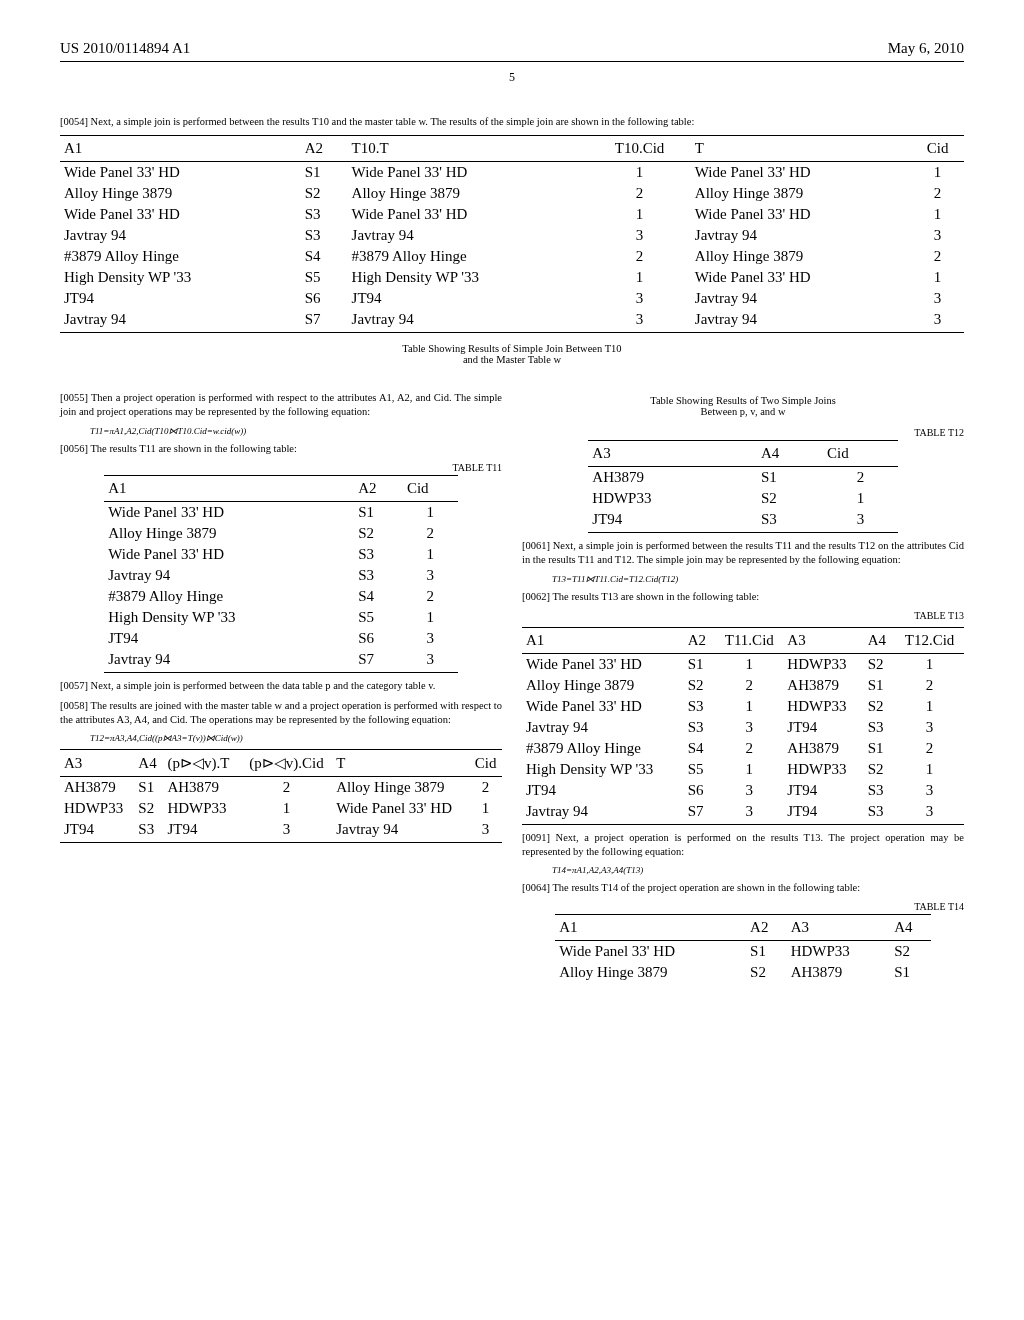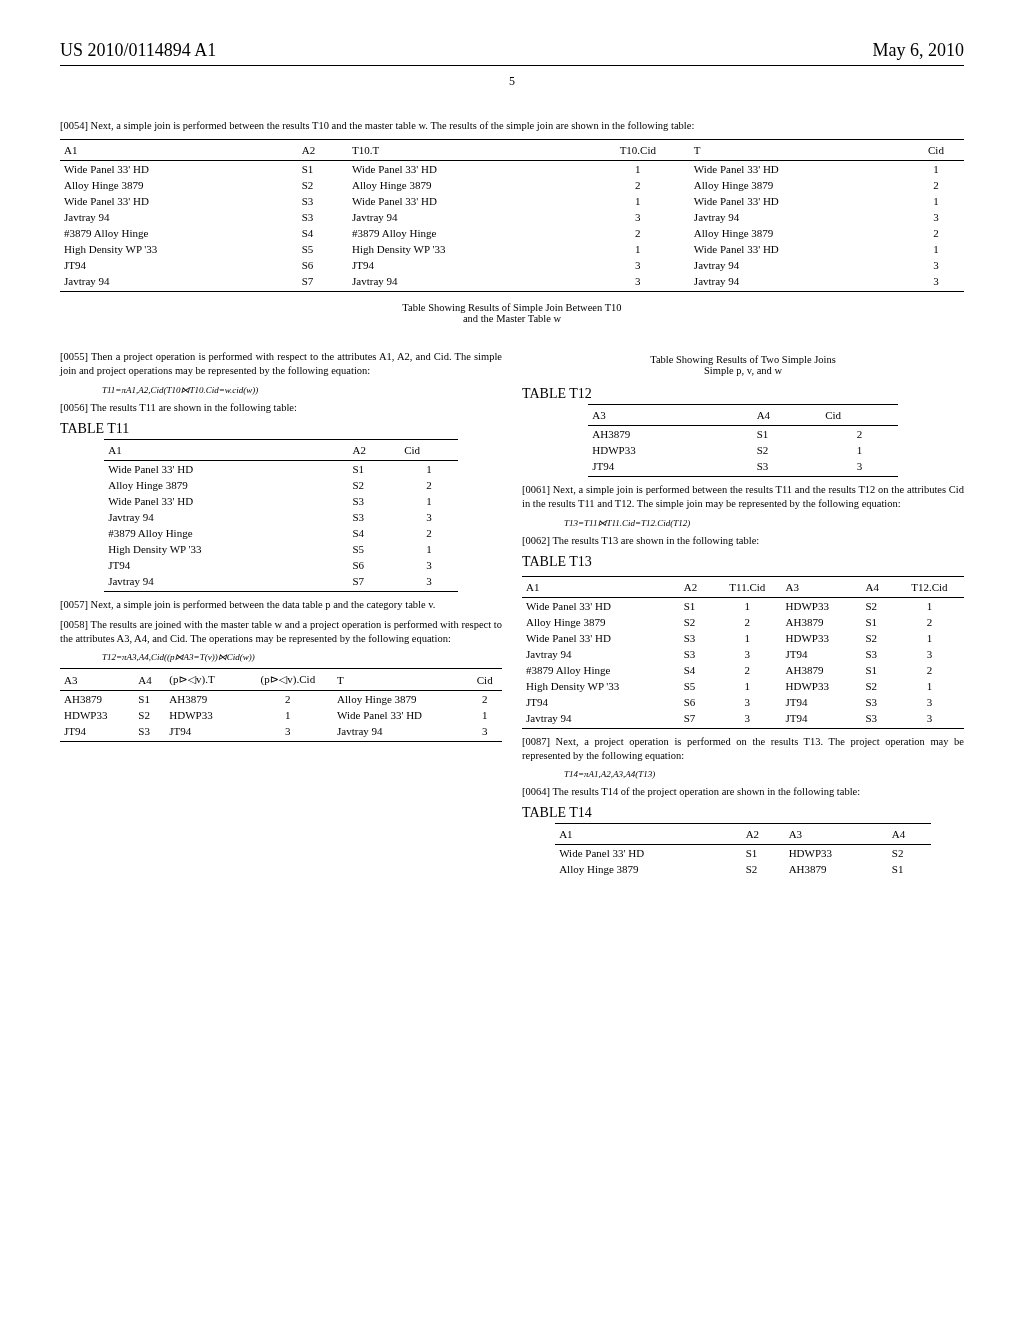--- a/index.html
+++ b/index.html
@@ -13,21 +13,21 @@
   .page {
     padding: 40px 60px;
     box-sizing: border-box;
   }
   .header {
     display: flex;
     justify-content: space-between;
     border-bottom: 1px solid #000;
     padding-bottom: 4px;
     margin-bottom: 8px;
-    font-size: 18px;
+    font-size: 15px;
   }
   .page-number {
     text-align: center;
     font-size: 12px;
     margin-bottom: 30px;
   }
   .two-col {
     display: flex;
     gap: 20px;
   }
@@ -36,27 +36,27 @@
     min-width: 0;
   }
   .para {
     text-align: justify;
     margin: 6px 0;
     line-height: 1.35;
     font-size: 10.5px;
   }
   .equation {
     font-size: 9px;
-    margin: 6px 0 6px 42px;
+    margin: 6px 0 6px 30px;
     font-style: italic;
   }
   table {
     border-collapse: collapse;
     width: 100%;
-    font-size: 11px;
+    font-size: 15px;
     margin: 6px 0;
   }
   th, td {
     padding: 2px 4px;
     text-align: left;
     white-space: nowrap;
   }
   th {
     font-weight: normal;
   }
@@ -72,22 +72,22 @@
   }
   .tbl-wide {
     width: 100%;
   }
   .caption {
     text-align: center;
     font-size: 10.5px;
     margin: 10px 0;
   }
   .table-title {
-    text-align: left;
-    font-size: 14px;
+    text-align: right;
+    font-size: 10px;
     margin: 6px 0 2px 0;
   }
   .c { text-align: center; margin-top: 32px; }
   .full-width-section {
     margin-bottom: 20px;
   }
 </style>
 </head>
 <body>
 
@@ -284,21 +284,21 @@
               <td>Javtray 94</td>
               <td class="c">3</td>
             </tr>
           </tbody>
       </table>
     </div>
 
     <div class="col">
       <div class="caption">
         <span>Table Showing Results of Two Simple Joins</span><br>
-        <span>Simple p, v, and w</span>
+        <span>Between p, v, and w</span>
       </div>
       <div class="table-title">TABLE T12</div>
       <table style="width:70%;margin:0 auto;">
         <thead class="tbl-top">
           <tr>
             <th>A3</th>
             <th>A4</th>
             <th>Cid</th>
           </tr>
         </thead>
@@ -398,21 +398,21 @@
               <td>Javtray 94</td>
               <td>S7</td>
               <td class="c">3</td>
               <td>JT94</td>
               <td>S3</td>
               <td class="c">3</td>
             </tr>
           </tbody>
       </table>
 
-      <div class="para">[0087]   Next, a project operation is performed on the results T13. The project operation may be represented by the following equation:</div>
+      <div class="para">[0091]   Next, a project operation is performed on the results T13. The project operation may be represented by the following equation:</div>
       <div class="equation">T14=πA1,A2,A3,A4(T13)</div>
       <div class="para">[0064]   The results T14 of the project operation are shown in the following table:</div>
       <div class="table-title">TABLE T14</div>
 
       <table style="width:85%;margin:0 auto;">
         <thead class="tbl-top">
           <tr>
             <th>A1</th>
             <th>A2</th>
             <th>A3</th>

